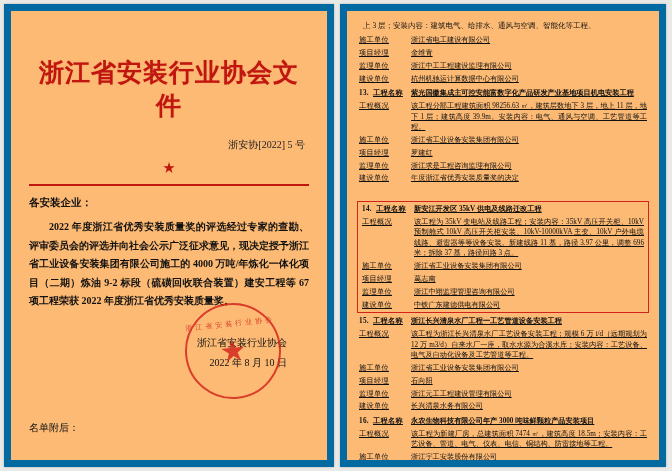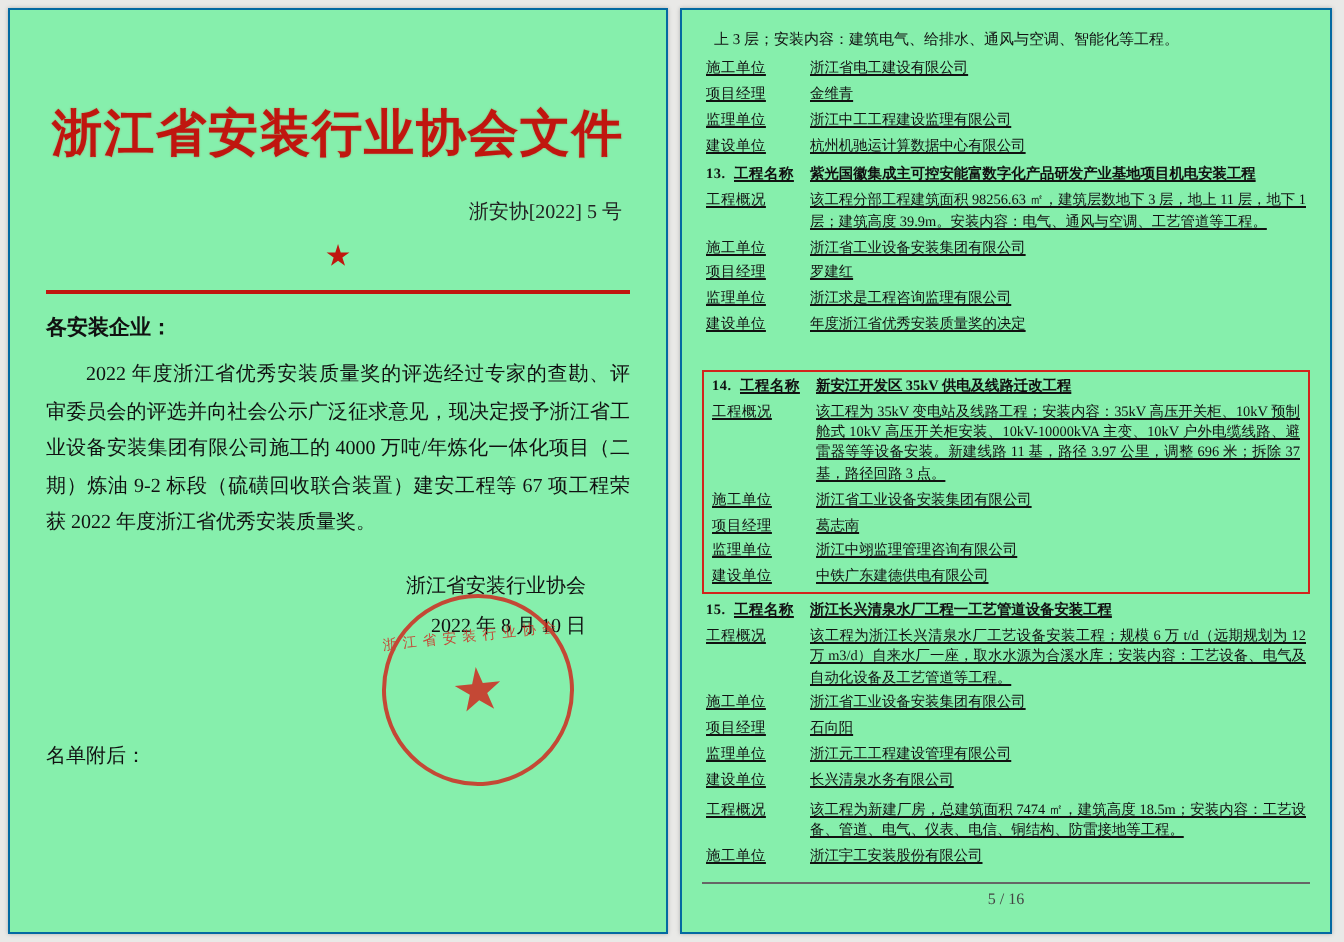--- a/index.html
+++ b/index.html
@@ -13,22 +13,22 @@
     position:relative;
     width:672px;height:471px;
     background:#e9e9e7;
     display:flex;
     gap:6px;
     padding:0;
     box-sizing:border-box;
   }
   .page{
     position:relative;
-    background:#86efac;
-    border:1px solid #0369a1;
+    background:#fdba74;
+    border:7px solid #0369a1;
     box-shadow:0 0 2px rgba(0,0,0,.25);
     box-sizing:border-box;
     overflow:hidden;
   }
   
   .page-left{
     width:330px;height:463px;
     margin:4px 0 4px 4px;
     padding:27px 18px 6px 18px;
   }
@@ -73,21 +73,22 @@
     margin:10px 0 8px 0;
     color:#111;
   }
   .body-par{
     font-family:"Liberation Serif", serif;
     font-size:10px;
     line-height:1.85;
     color:#111;
     text-align:justify;
     text-indent:20px;
-    margin:0 0 12px 0;
+    margin:0 0 22px 0;
+    font-weight:bold;
   }
   .sign-block{
     margin-top:8px;
     text-align:right;
     font-family:"Liberation Serif", serif;
     font-size:10px;
     line-height:2;
     color:#111;
     padding-right:22px;
   }
@@ -334,20 +335,26 @@
           <td class="lbl">建设单位</td>
           <td class="val">长兴清泉水务有限公司</td>
         </tr>
       </tbody>
         </table>
     </div>
 
     <div class="sec">
       <table class="kv">
         <tbody>
+            <tr class="item-head">
+          <td class="lbl">
+            <span class="idx">16.</span><span>工程名称</span>
+          </td>
+          <td class="val">永农生物科技有限公司年产 3000 吨味鲜颗粒产品安装项目</td>
+        </tr>
         <tr>
           <td class="lbl">工程概况</td>
           <td class="val desc">该工程为新建厂房，总建筑面积 7474 ㎡，建筑高度 18.5m；安装内容：工艺设备、管道、电气、仪表、电信、铜结构、防雷接地等工程。</td>
         </tr>
         <tr>
           <td class="lbl">施工单位</td>
           <td class="val">浙江宇工安装股份有限公司</td>
         </tr>
       </tbody>
         </table>

